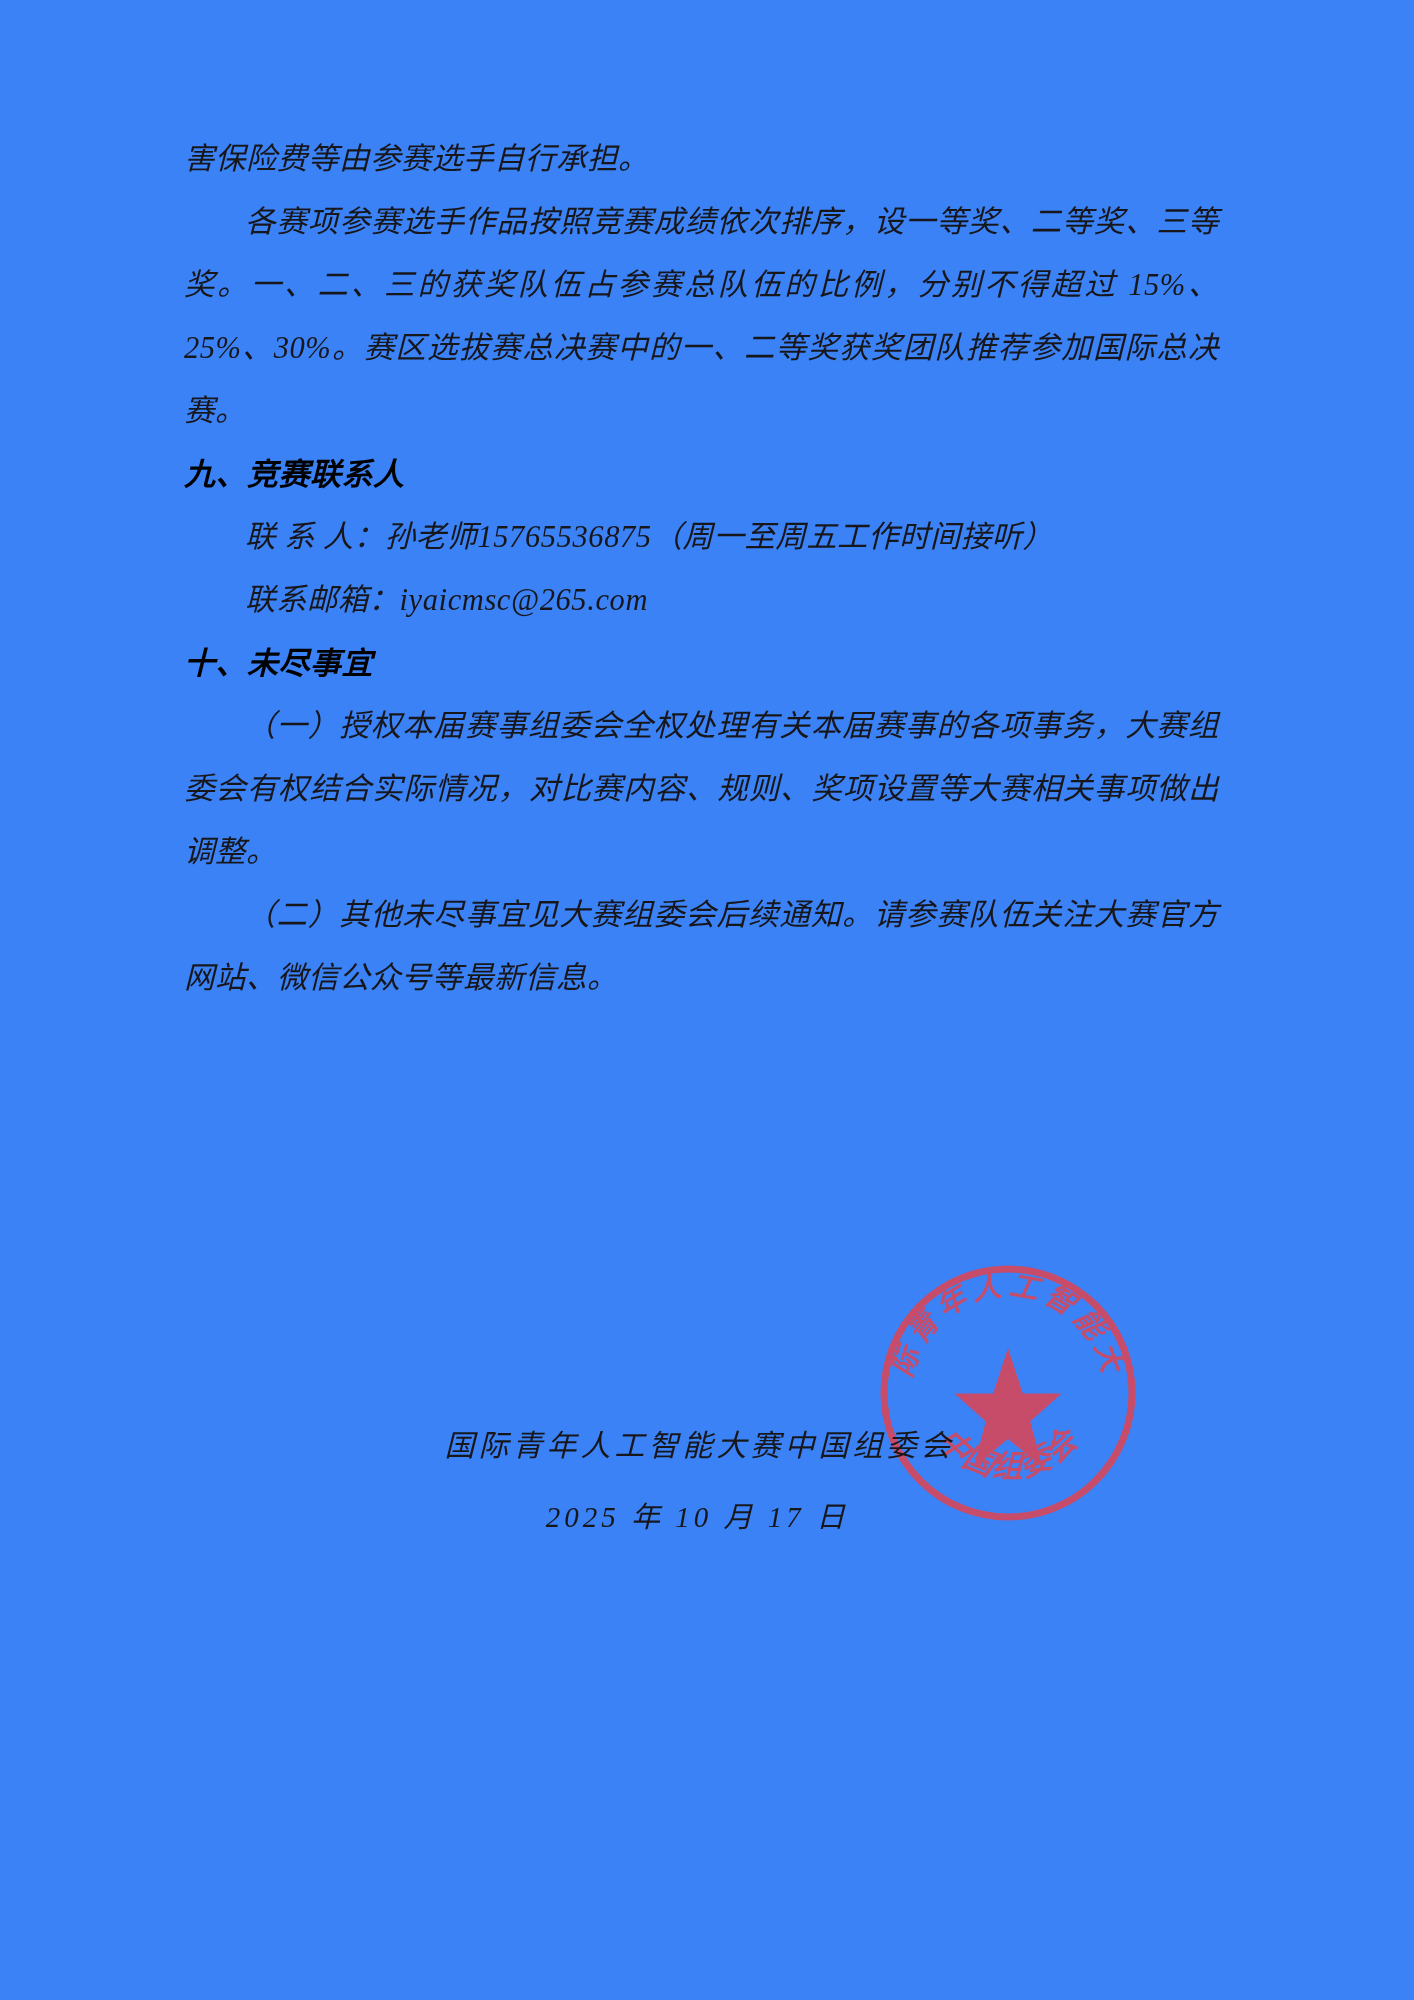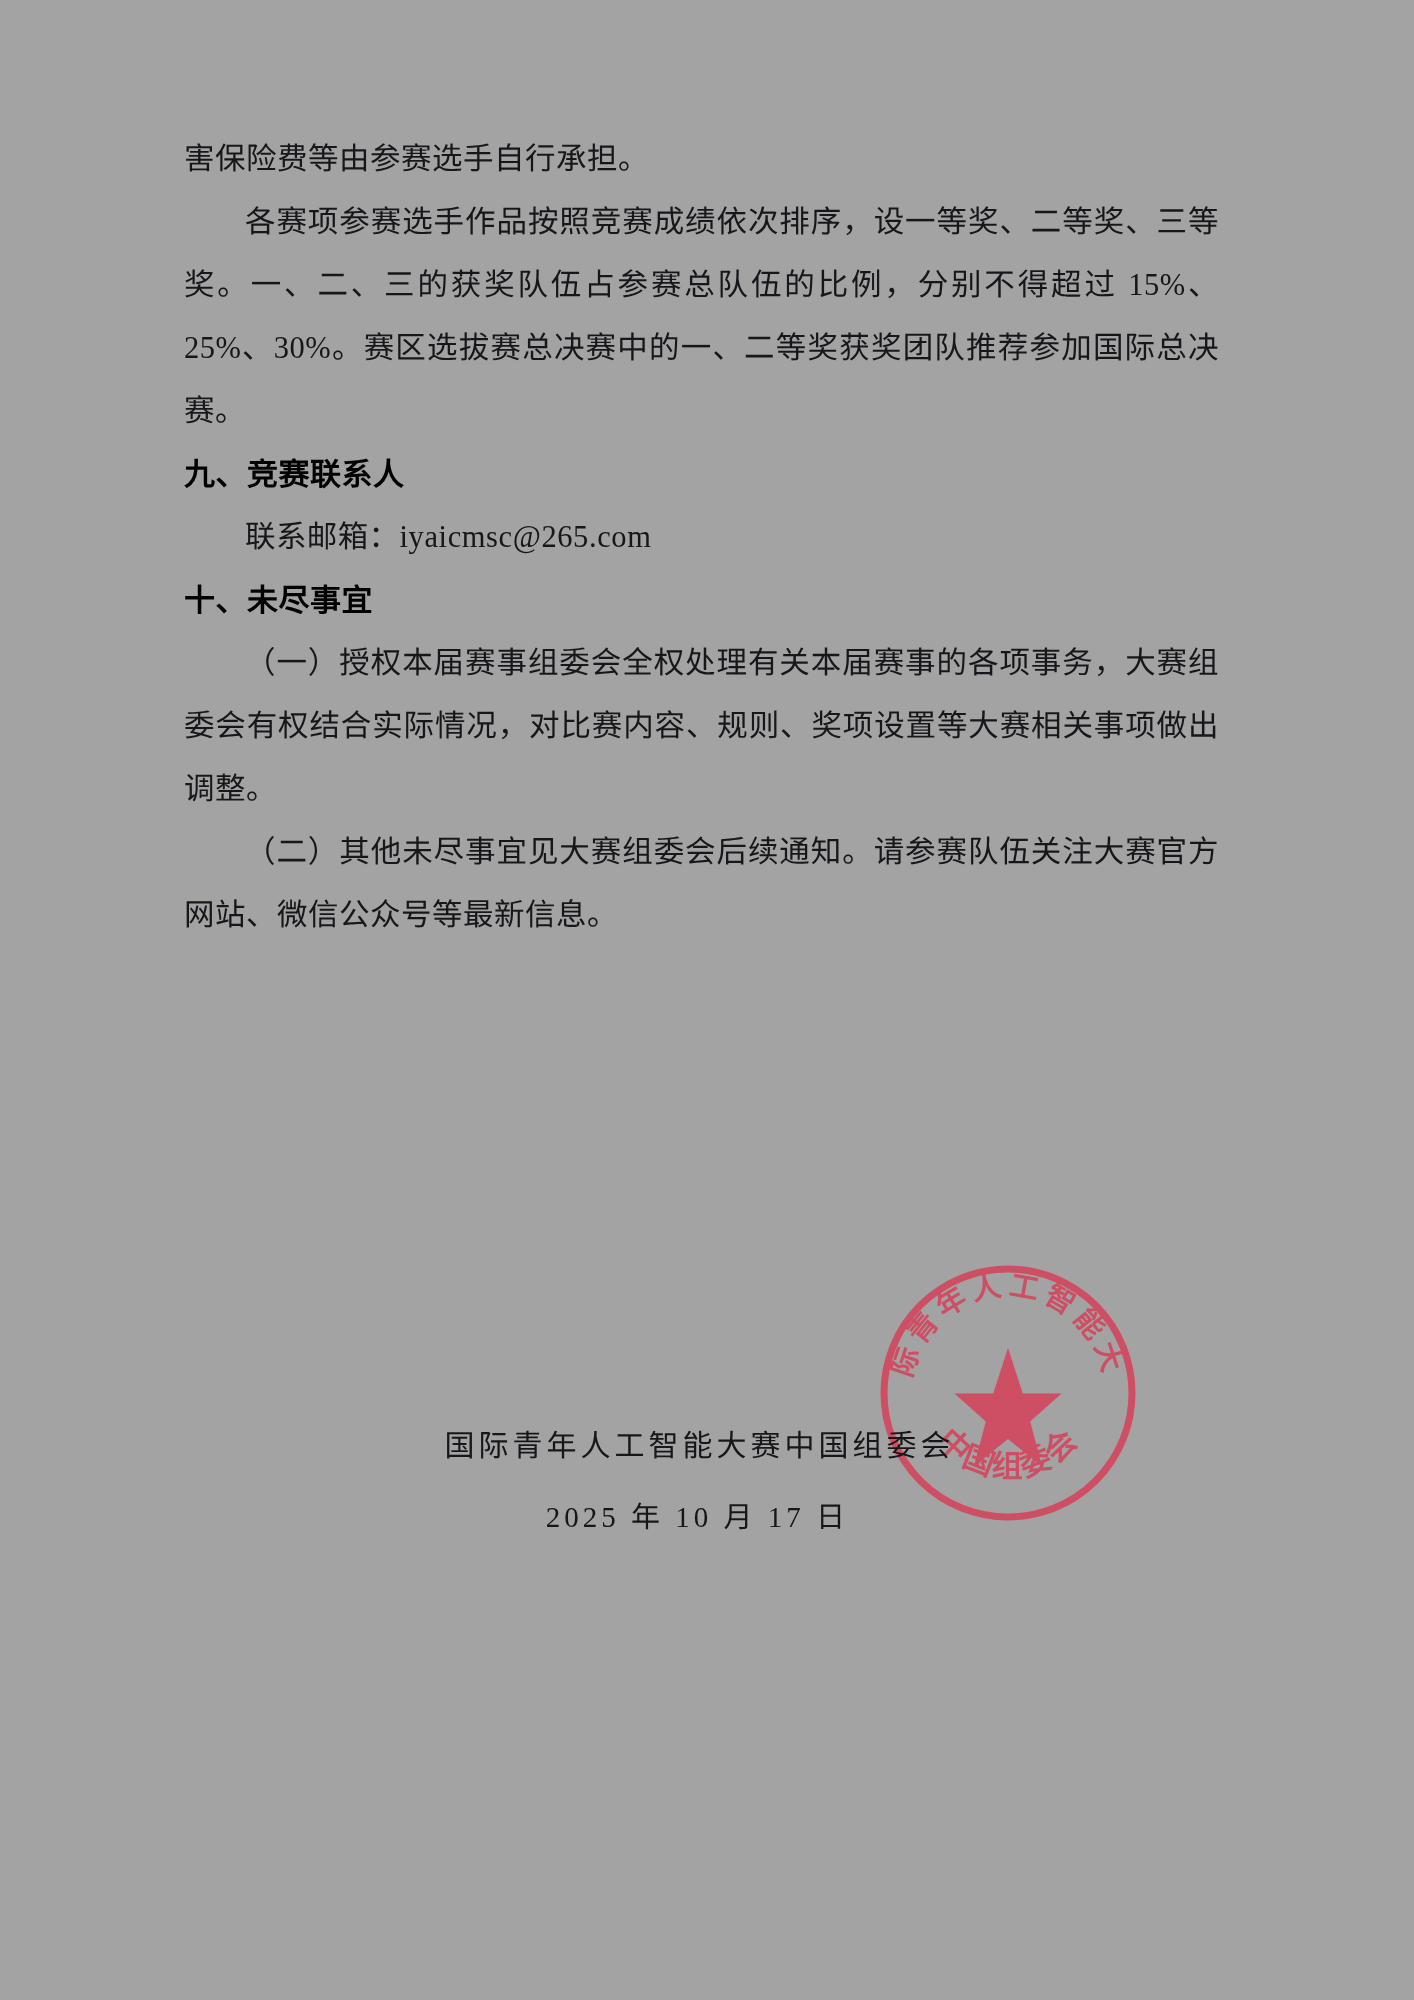--- a/index.html
+++ b/index.html
@@ -9,23 +9,24 @@
     background: #ffffff;
   }
   body {
     font-family: "Liberation Serif", "DejaVu Serif", serif;
     color: #1a1a1a;
   }
   #page {
     position: relative;
     width: 1414px;
     height: 2000px;
-    background: #a3a3a3;
+    background: #3b82f6;
     overflow: hidden;
     box-sizing: border-box;
+    font-style: italic;
   }
   .content {
     position: absolute;
     left: 184px;
     top: 128px;
     width: 1035px;
   }
   
   .para {
     font-size: 30.5px;
@@ -115,20 +116,21 @@
 
 <div id="page">
 
   <div class="content">
 
     <p class="para cont">害保险费等由参赛选手自行承担。</p>
 
     <p class="para indent">各赛项参赛选手作品按照竞赛成绩依次排序，设一等奖、二等奖、三等奖。一、二、三的获奖队伍占参赛总队伍的比例，分别不得超过 15%、25%、30%。赛区选拔赛总决赛中的一、二等奖获奖团队推荐参加国际总决赛。</p>
 
     <h2 class="heading">九、竞赛联系人</h2>
+    <p class="contact-line"><span>联 系 人：</span><span>孙老师</span><span class="mono-ish">15765536875</span><span>（周一至周五工作时间接听）</span></p>
     <p class="contact-line"><span>联系邮箱：</span><span class="mono-ish">iyaicmsc@265.com</span></p>
 
     <h2 class="heading">十、未尽事宜</h2>
     <p class="para indent">（一）授权本届赛事组委会全权处理有关本届赛事的各项事务，大赛组委会有权结合实际情况，对比赛内容、规则、奖项设置等大赛相关事项做出调整。</p>
     <p class="para indent">（二）其他未尽事宜见大赛组委会后续通知。请参赛队伍关注大赛官方网站、微信公众号等最新信息。</p>
 
   </div>
 
   <div class="seal">
     <svg viewBox="0 0 262 262" xmlns="http://www.w3.org/2000/svg">

